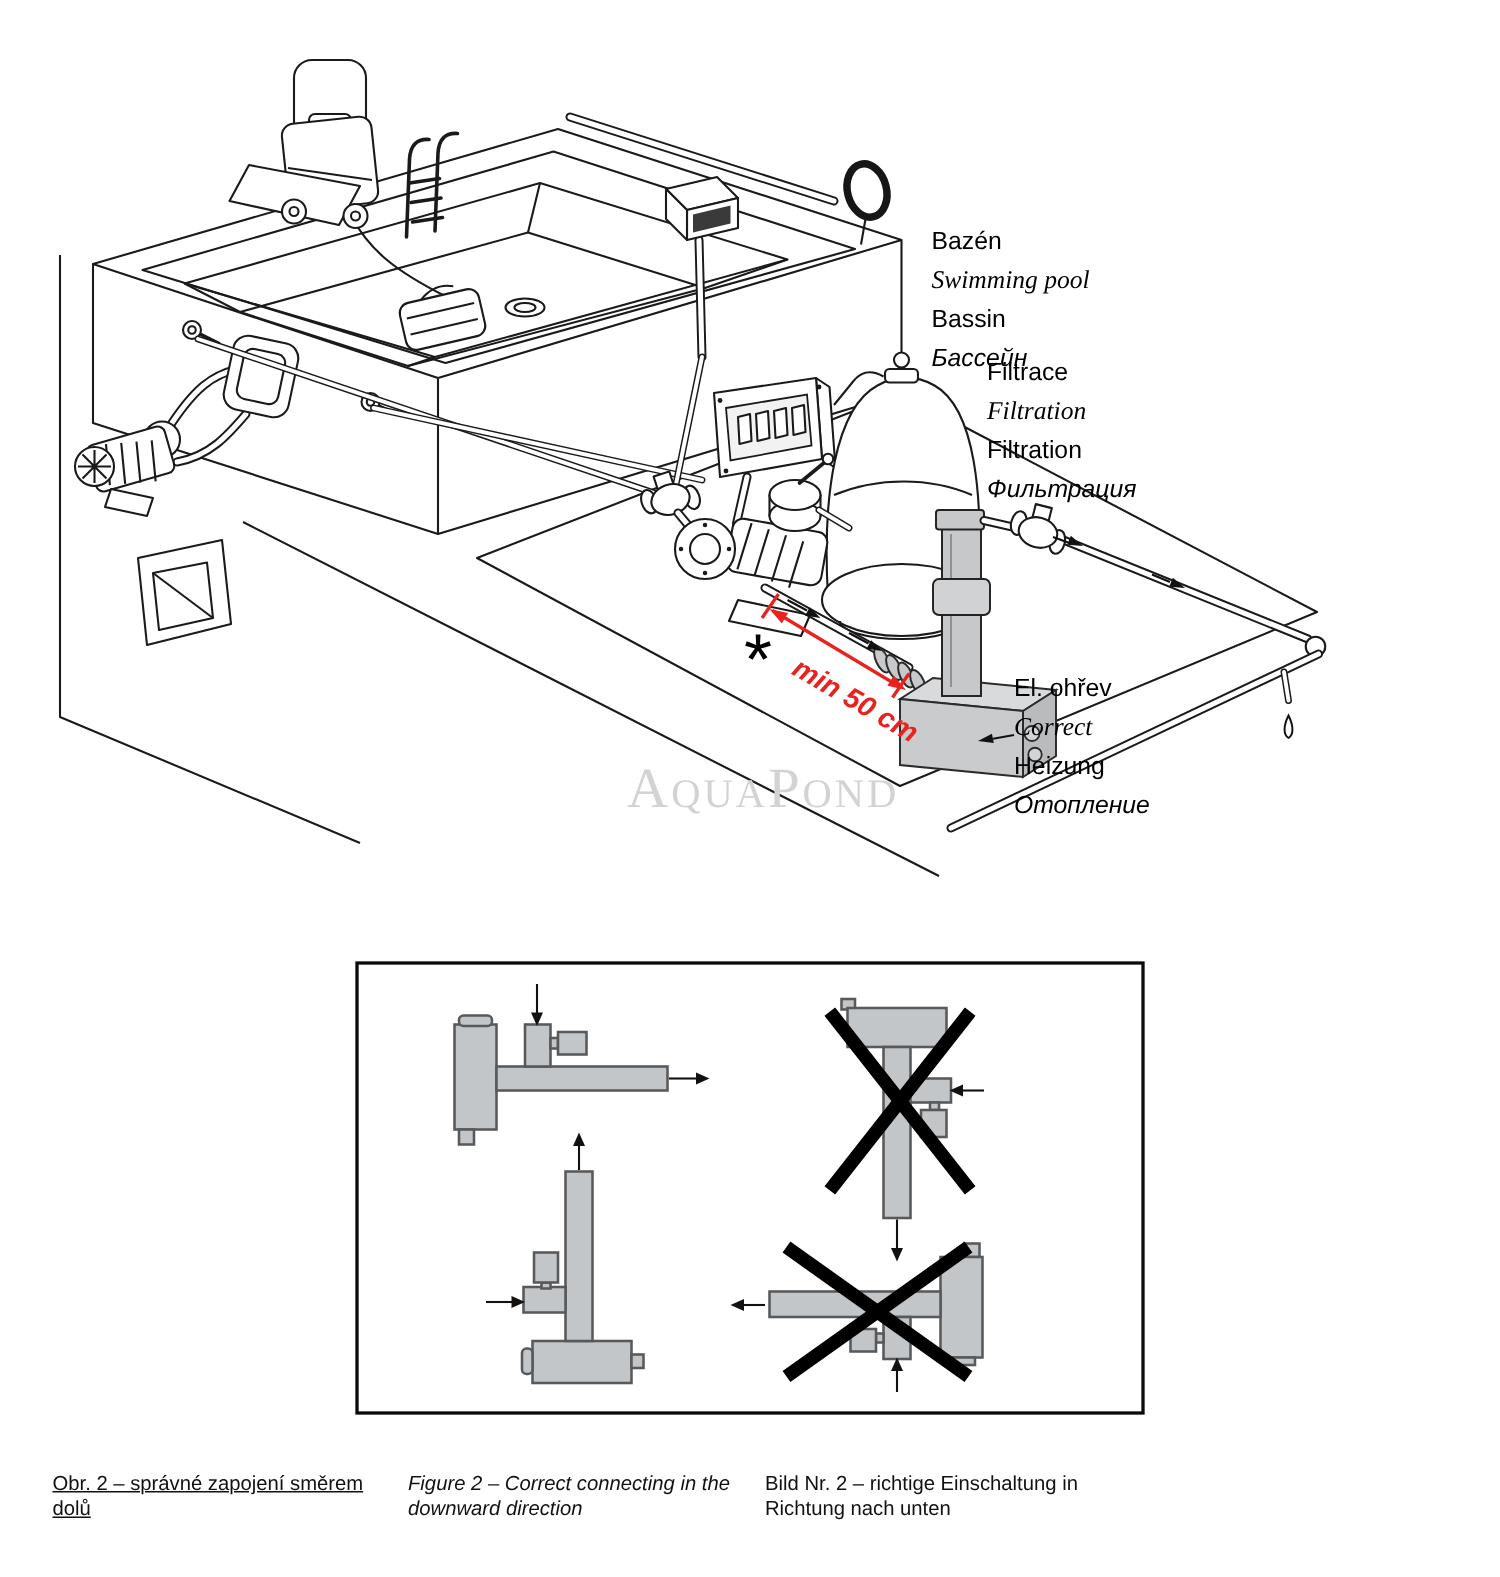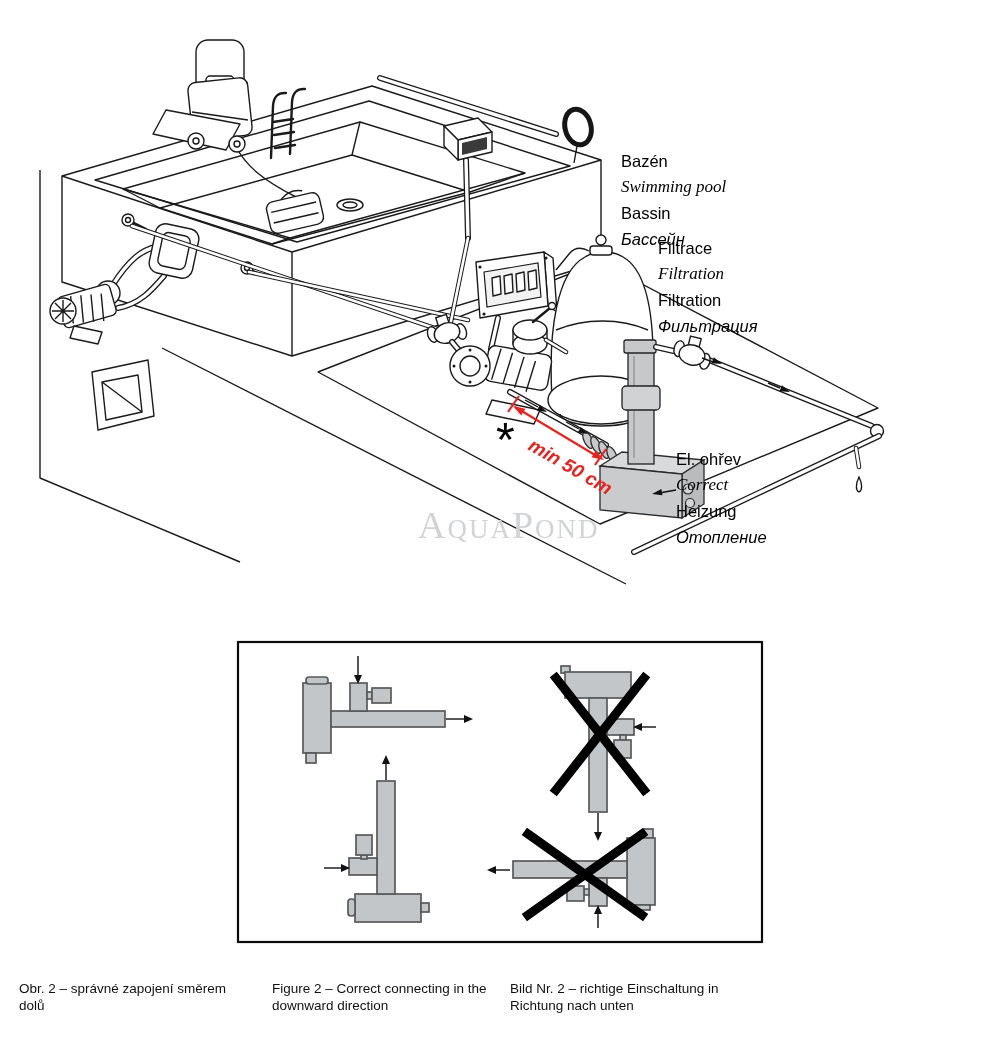--- a/index.html
+++ b/index.html
@@ -32,21 +32,21 @@
   .fbox { fill:#fff; stroke:#0a0a0a; stroke-width:2.2; }
 
   
   .lbl { position:absolute; font:16.5px/26px "Liberation Sans",sans-serif; color:#000000;
          white-space:nowrap; }
   .lbl .srf { font:italic 17px/26px "Liberation Serif",serif; }
   .lbl .sit { font-style:italic; }
 
   
   .cap { position:absolute; font:13.5px/17px "Liberation Sans",sans-serif; color:#111; }
-  .cap.it { }
+  .cap.it { font-style:italic; }
 </style>
 </head>
 <body>
 
 <div class="page">
 
 <svg class="art" width="1000" height="1051" viewBox="0 0 1000 1051">
 
   <g>
     <path class="lnn" d="M40,170 L40,478 L240,562"></path>
@@ -360,17 +360,17 @@
 </div>
 
 <div class="lbl" style="left:676px; top:446px;">
   <div>El. ohřev</div>
   <div class="srf">Correct</div>
   <div>Heizung</div>
   <div class="sit">Отопление</div>
 </div>
 
 
-<div class="cap" style="left:19px;  top:980px; width:210px;">Obr. 2 – správné zapojení směrem dolů</div>
+<div class="cap" style="left:35px;  top:980px; width:210px;text-decoration:underline;">Obr. 2 – správné zapojení směrem dolů</div>
 <div class="cap it" style="left:272px; top:980px; width:232px;">Figure 2 – Correct connecting in the downward direction</div>
 <div class="cap" style="left:510px; top:980px; width:225px;">Bild Nr. 2 – richtige Einschaltung in Richtung nach unten</div>
 
 </div>
 
 </body></html>

